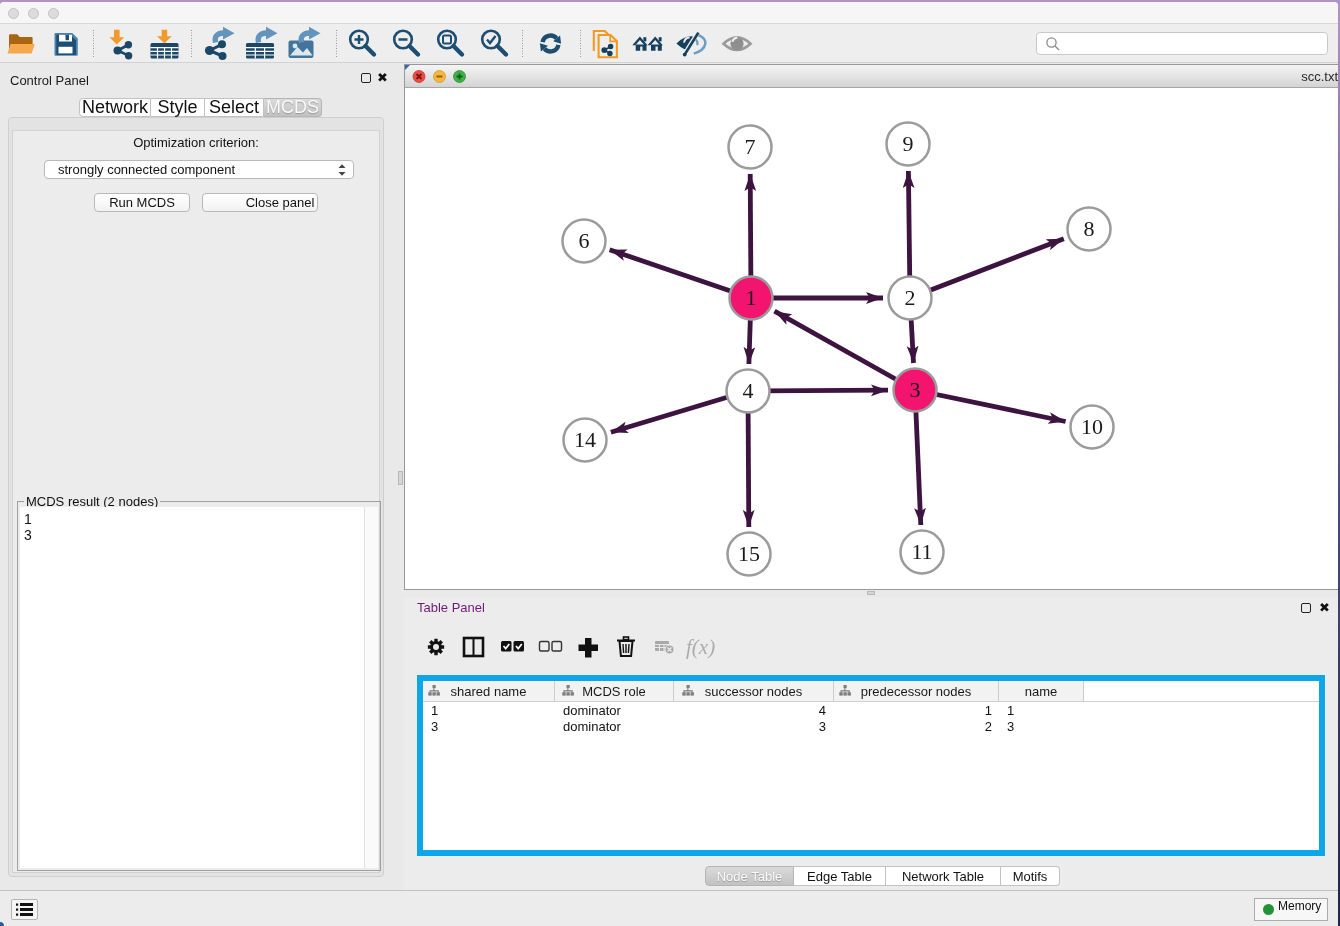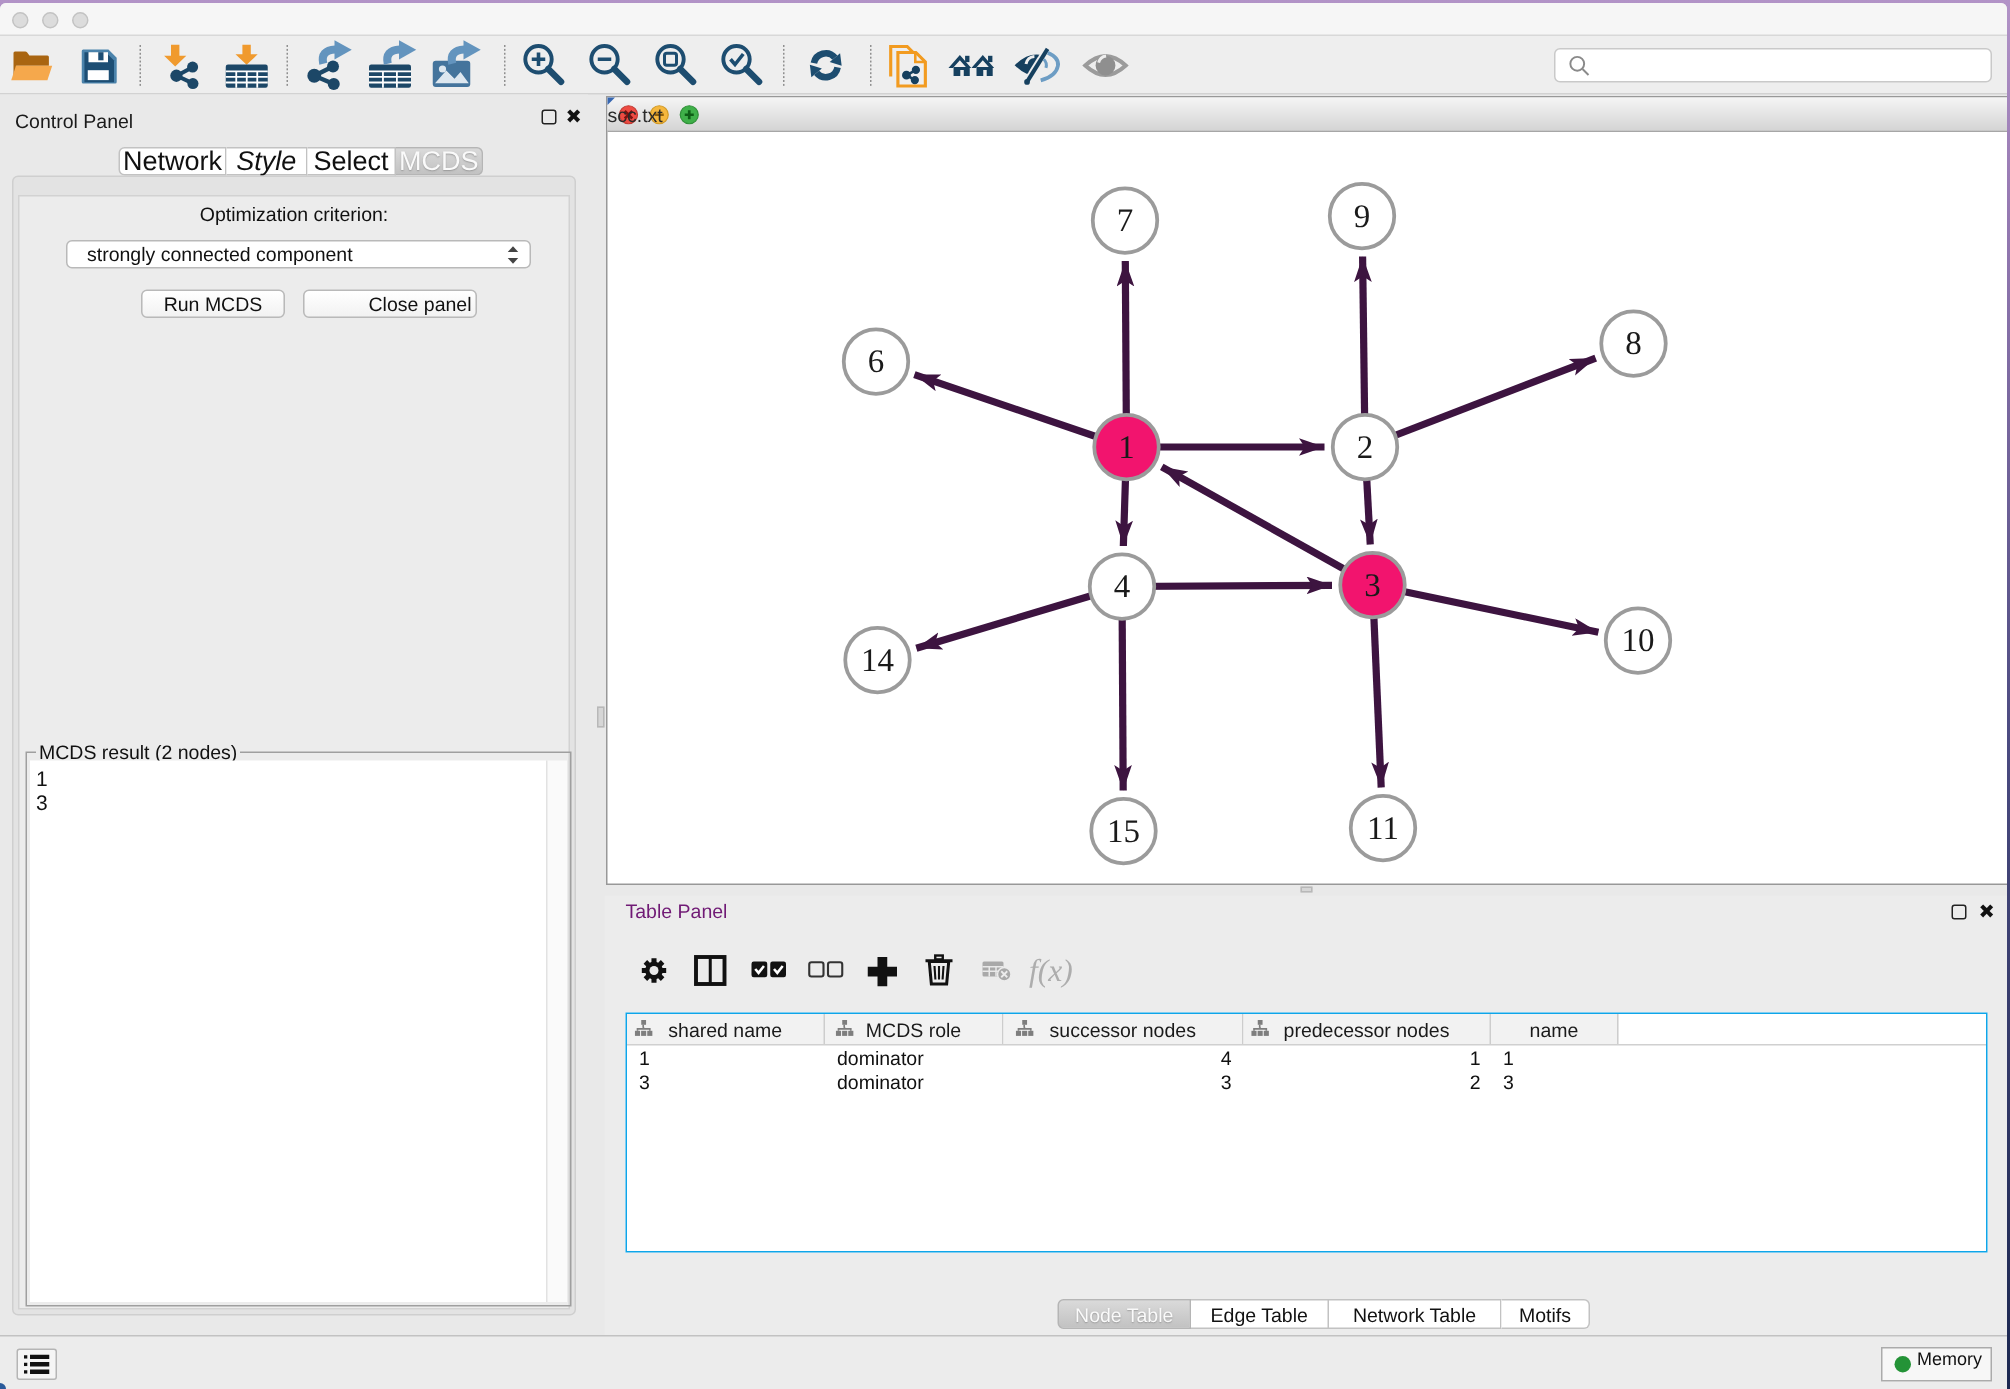--- a/index.html
+++ b/index.html
@@ -49,28 +49,28 @@
   color:#111; padding:0 2px; }
 #mcds-text { position:absolute; left:2px; top:5px; right:16px; bottom:2px; background:#fff;
   font-size:14px; line-height:16px; color:#111; padding-left:4px; padding-top:4px; }
 #mcds-scroll { position:absolute; right:2px; top:5px; width:14px; bottom:2px; background:#fafafa;
   border-left:1px solid #e2e2e2; }
 
 #netwin { position:absolute; left:404px; top:62px; width:935px; height:526px;
   border:1px solid #989898; background:#fff; }
 #net-title { position:absolute; left:0; top:0; width:100%; height:23px;
   background:linear-gradient(180deg,#f5f5f5,#d4d4d4); border-bottom:1px solid #a6a6a6; }
-#net-title-text { position:absolute; top:4px; left:0; width:100%; text-align:left;
+#net-title-text { position:absolute; top:4px; left:0; width:100%; text-align:right;
   font-size:13px; color:#2a2a2a; }
 
 #tp { position:absolute; left:403px; top:595px; width:935px; height:293px; background:#ececec; }
 #tp-head { position:absolute; left:14px; top:3px; font-size:13px; color:#701a75; }
 #tp-toolbar { position:absolute; left:14px; top:26px; right:12px; height:44px; }
-#tp-table { position:absolute; left:14px; top:78px; width:908px; height:160px; background:#fff;
-  border:1px solid #0ea5e9; }
+#tp-table { position:absolute; left:14px; top:78px; width:908px; height:181px; background:#fff;
+  border:6px solid #0ea5e9; }
 .th { position:absolute; top:0; height:20px; background:#f2f2f2; border-right:1px solid #cdcdcd;
   font-size:13px; color:#1a1a1a; display:flex; align-items:center; justify-content:center; white-space:nowrap; }
 .td { position:absolute; font-size:13px; color:#111; height:16px; }
 .btab { font-size:13px; }
 #memory-btn { position:absolute; left:1254px; top:7px; width:74px; height:23px;
   background:#f7f7f7; border:1px solid #ababab; font-size:12px; color:#111; }
 #list-btn { position:absolute; left:11px; top:8px; width:27px; height:21px;
   background:#f5f5f5; border:1px solid #b5b5b5; border-radius:2px; }
 .float-btn { position:absolute; width:10px; height:10px; border:1.5px solid #222; border-radius:2px; }
 .close-x { position:absolute; font-size:13px; color:#111; }
@@ -244,21 +244,21 @@
       </svg>
     </div>
   </div>
 
   <div id="cp">
     <div id="cp-head">Control Panel</div>
     <div class="float-btn" style="left:361px; top:10px;"></div>
     <div class="close-x" style="left:377px; top:7px;">✖</div>
     <div class="tabs" style="left:79px; top:35px; height:19px;">
       <div class="tab first" style="width:72px;">Network</div>
-      <div class="tab" style="width:54px;font-style:italic;">Style</div>
+      <div class="tab" style="width:54px;">Style</div>
       <div class="tab" style="width:59px;">Select</div>
       <div class="tab sel last" style="width:58px;">MCDS</div>
     </div>
     <div id="cp-group">
       <div id="cp-inner">
         <div style="position:absolute; left:0; top:4px; width:100%; text-align:center; font-size:13px; color:#111;">Optimization criterion:</div>
         <div style="position:absolute; left:31px; top:29px; width:310px; height:19px; background:#fff; border:1px solid #b9b9b9; border-radius:4px;">
           <span style="position:absolute; left:13px; top:1px; font-size:13px; color:#111;">strongly connected component</span>
           <svg width="10" height="14" viewBox="0 0 10 14" style="position:absolute; right:6px; top:2px;">
             <path d="M1.5 5 L5 1.2 L8.5 5 Z" fill="#444"></path>

